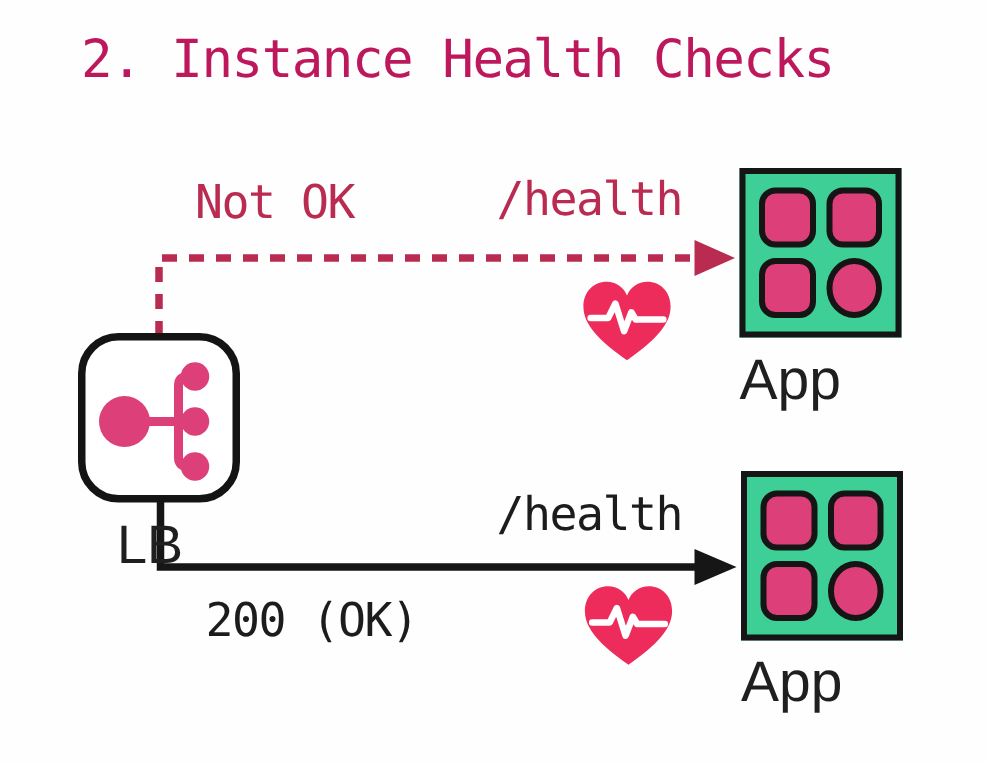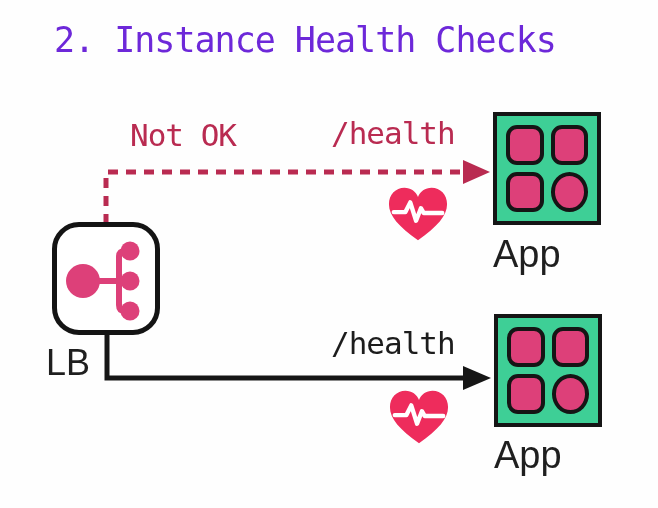--- a/index.html
+++ b/index.html
@@ -6,21 +6,21 @@
     --crimson:#b92b51; --heart:#ee2c5c; --green:#3ecf96; --pink:#dd4079;
     --ink:#1c1c1c; --watermark:#b5b5b5;
   }
   *{margin:0;padding:0;box-sizing:border-box;}
   body{background:#e9e9e9;font-family:"Liberation Sans",sans-serif;}
   .canvas{
     position:relative;width:658px;height:508px;background:#fefefe;overflow:hidden;
   }
   .title{
     position:absolute;left:54px;top:20px;
-    font-family:"DejaVu Sans Mono",monospace;font-size:35px;color:#6d28d9;
+    font-family:"DejaVu Sans Mono",monospace;font-size:35px;color:#be185d;
     letter-spacing:-1px;white-space:nowrap;
   }
   .mono-label{
     position:absolute;font-family:"DejaVu Sans Mono",monospace;font-size:31px;
     white-space:nowrap;letter-spacing:-1px;
   }
   .crimson-text{color:var(--crimson);}
   .ink-text{color:var(--ink);}
   .lines-svg{position:absolute;left:0;top:0;width:658px;height:508px;}
   .dash-path{stroke:var(--crimson);stroke-width:5;fill:none;stroke-dasharray:10 8;}
@@ -28,21 +28,21 @@
   .c-fill{fill:var(--crimson);}
   .k-fill{fill:#161616;}
   .lb-node{
     position:absolute;left:52px;top:222px;width:108px;height:113px;
     background:#fff;border:5px solid #141414;border-radius:27px;
     display:flex;align-items:center;justify-content:center;
   }
   .lb-icon-stroke{stroke:var(--pink);stroke-width:6;fill:none;stroke-linecap:round;}
   .lb-icon-fill{fill:var(--pink);}
   .node-label{
-    position:absolute;color:#1f1f1f;font-size:36px;white-space:nowrap;
+    position:absolute;color:#1f1f1f;font-size:36px;white-space:nowrap;margin-left:32px;
   }
   .app-node{
     position:absolute;width:108px;height:113px;background:var(--green);
     border:4px solid #151515;display:grid;grid-template-columns:1fr 1fr;
     grid-template-rows:1fr 1fr;gap:7px;padding:9px;
   }
   .chip{
     background:var(--pink);border:4px solid #151515;border-radius:11px;
   }
   .chip.round{border-radius:50%;}
@@ -71,20 +71,21 @@
     </g>
     <g>
       <path class="solid-path" d="M107 331 V378 H464"></path>
       <polygon class="k-fill" points="463,366 491,378 463,390"></polygon>
     </g>
   </svg>
 
   <div class="mono-label crimson-text" style="left:130px;top:117px;text-align:right;">Not OK</div>
   <div class="mono-label crimson-text" style="left:331px;top:115px;">/health</div>
   <div class="mono-label ink-text" style="left:331px;top:325px;">/health</div>
+  <div class="mono-label ink-text" style="left:137px;top:396px;">200 (OK)</div>
 
   <div class="lb-node">
     <svg width="86" height="92" viewBox="0 0 86 92">
       <path class="lb-icon-stroke" d="M20 48 H66"></path>
       <path class="lb-icon-stroke" d="M56 48 V24 Q56 18 62 18 H66"></path>
       <path class="lb-icon-stroke" d="M56 48 V72 Q56 78 62 78 H66"></path>
       <circle class="lb-icon-fill" cx="20" cy="48" r="17"></circle>
       <circle class="lb-icon-fill" cx="67" cy="18" r="9.5"></circle>
       <circle class="lb-icon-fill" cx="67" cy="48" r="9.5"></circle>
       <circle class="lb-icon-fill" cx="67" cy="78" r="9.5"></circle>

